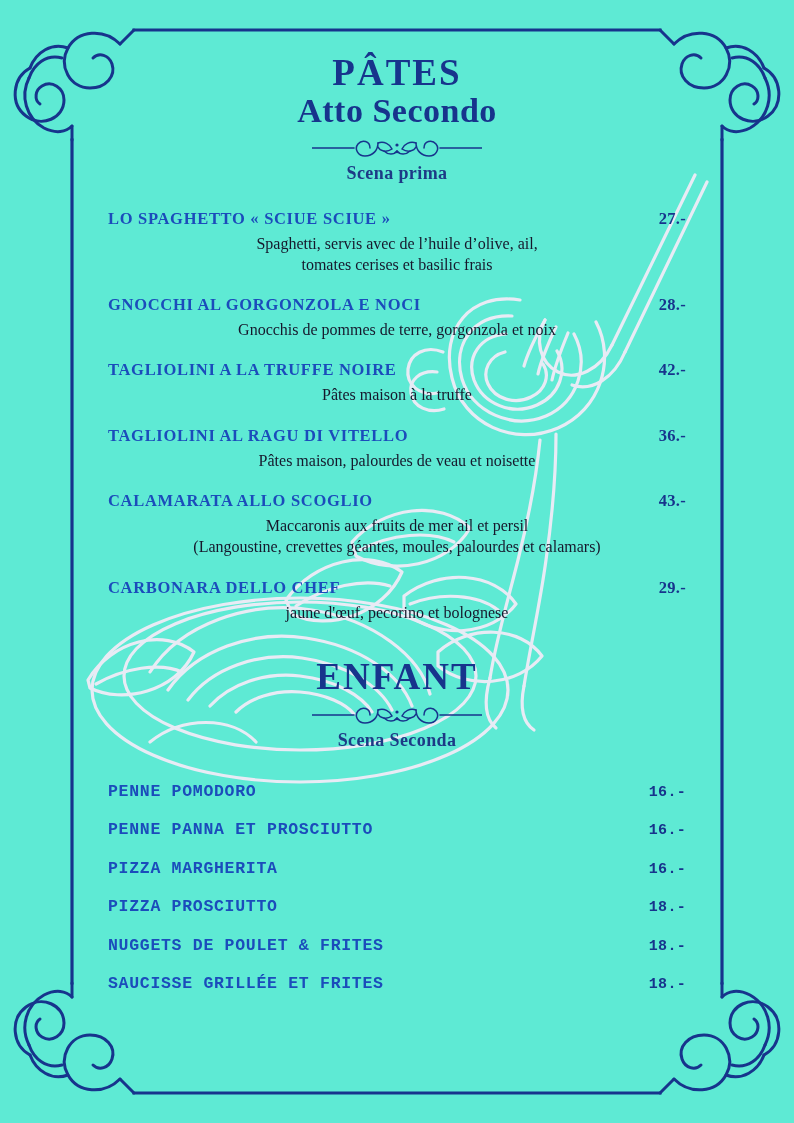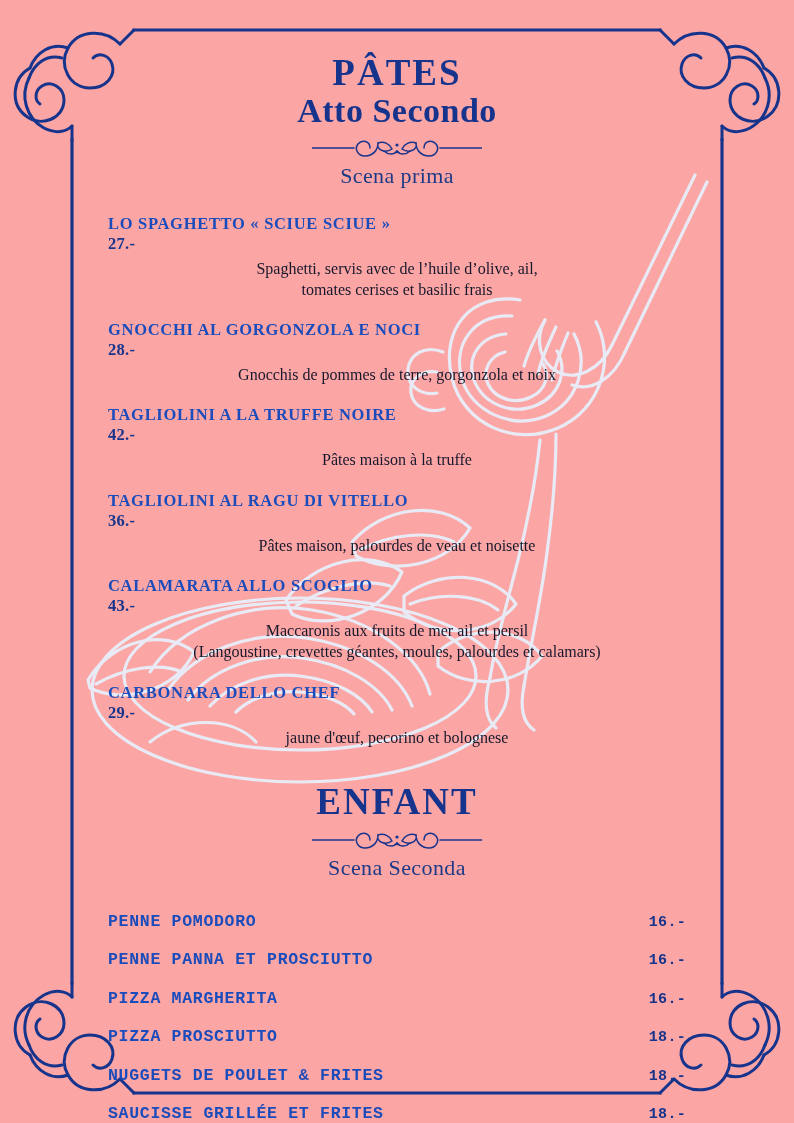--- a/index.html
+++ b/index.html
@@ -4,21 +4,21 @@
 <style>
   html, body {
     margin: 0;
     padding: 0;
     background: #ffffff;
   }
   .page {
     position: relative;
     width: 794px;
     height: 1123px;
-    background: #fca5a5;
+    background: #5eead4;
     overflow: hidden;
     font-family: "Liberation Serif", "DejaVu Serif", serif;
   }
 
   
   .watermark {
     position: absolute;
     left: 0; top: 0;
     width: 794px; height: 1123px;
     pointer-events: none;
@@ -54,22 +54,22 @@
   .title-main {
     font-size: 37px;
     letter-spacing: 2px;
   }
   .title-sub-line {
     font-size: 34px;
     letter-spacing: 0.5px;
   }
   .scena {
     color: #1d3a86;
-    font-weight: normal;
-    font-size: 22px;
+    font-weight: bold;
+    font-size: 18px;
     letter-spacing: 0.4px;
   }
 
   .divider-wrap {
     display: flex;
     justify-content: center;
     margin: 7px 0 4px 0;
   }
 
   
@@ -77,21 +77,20 @@
     margin: 0 auto;
     width: 578px;
   }
   .menu-item {
     margin-bottom: 20px;
   }
   .item-row {
     display: flex;
     align-items: baseline;
     justify-content: space-between;
-    flex-direction: column;
   }
   .item-name {
     color: #1b4cbb;
     font-weight: bold;
     font-size: 16.5px;
     letter-spacing: 0.7px;
     text-transform: uppercase;
   }
   .item-price {
     color: #17348c;

